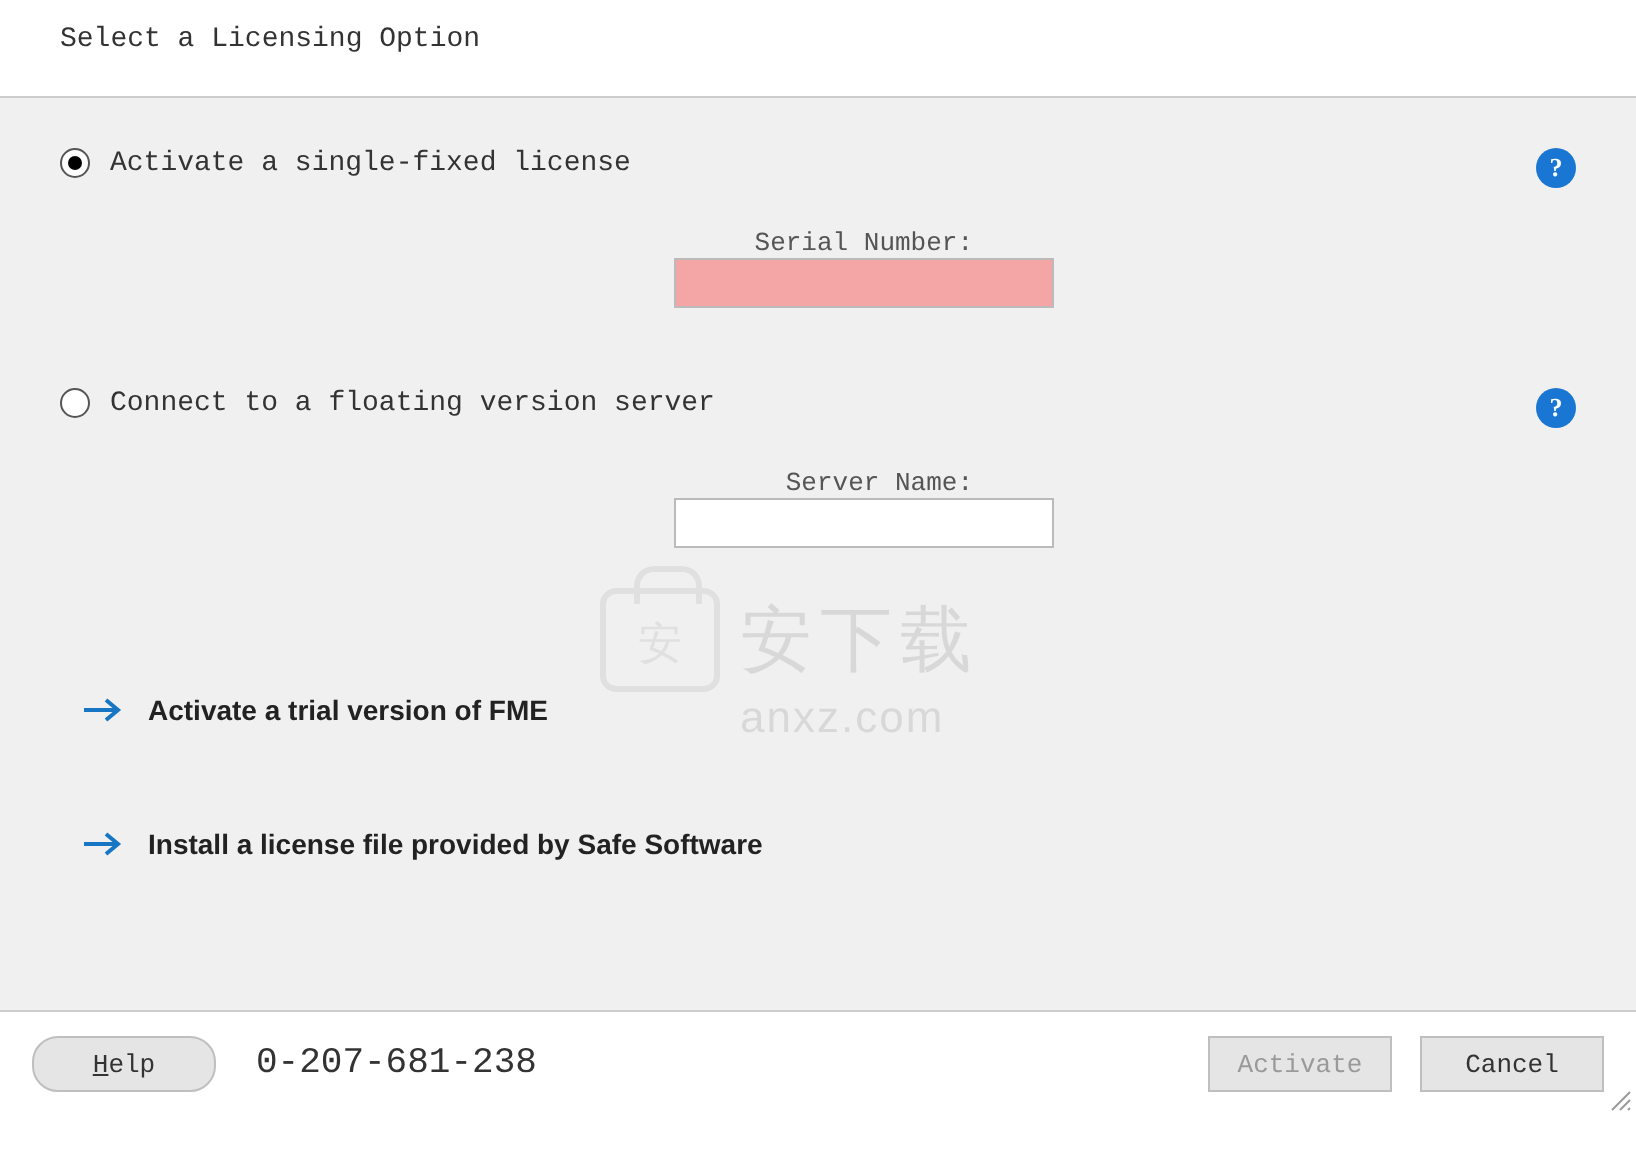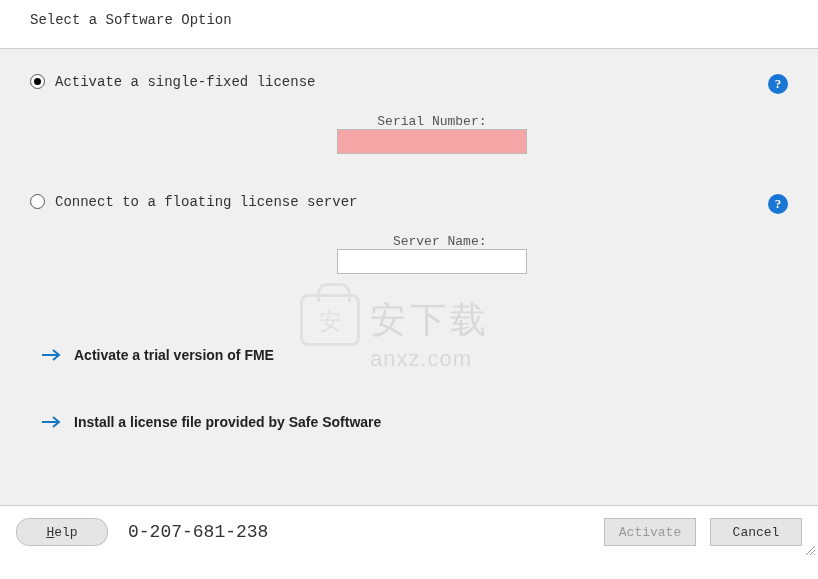--- a/index.html
+++ b/index.html
@@ -179,37 +179,37 @@
     }
     .wm-bag::after {
       content:"安"; position:absolute; top:10px; left:0; right:0; text-align:center;
       font-size:22px; color:#aaa;
     }
     .footer-wrap { position: relative; }
   </style>
 </head>
 <body>
 
-<div class="header">Select a Software Option</div>
+<div class="header">Select a Licensing Option</div>
 
 <div class="main">
 
   <div class="option-row">
     <span class="radio selected"></span>
     <span class="option-label">Activate a single-fixed license</span>
     <span class="help-icon">?</span>
   </div>
   <div class="field-row">
     <span class="field-label">Serial Number:</span>
     <input class="text-input required" type="text" value="" style="">
   </div>
 
   <div class="option-row section2">
     <span class="radio"></span>
-    <span class="option-label">Connect to a floating license server</span>
+    <span class="option-label">Connect to a floating version server</span>
     <span class="help-icon">?</span>
   </div>
   <div class="field-row">
     <span class="field-label">Server Name:</span>
     <input class="text-input plain" type="text" value="" style="">
   </div>
 
   <div class="watermark">
     <div class="wm-row">
       <span class="wm-bag"></span>

